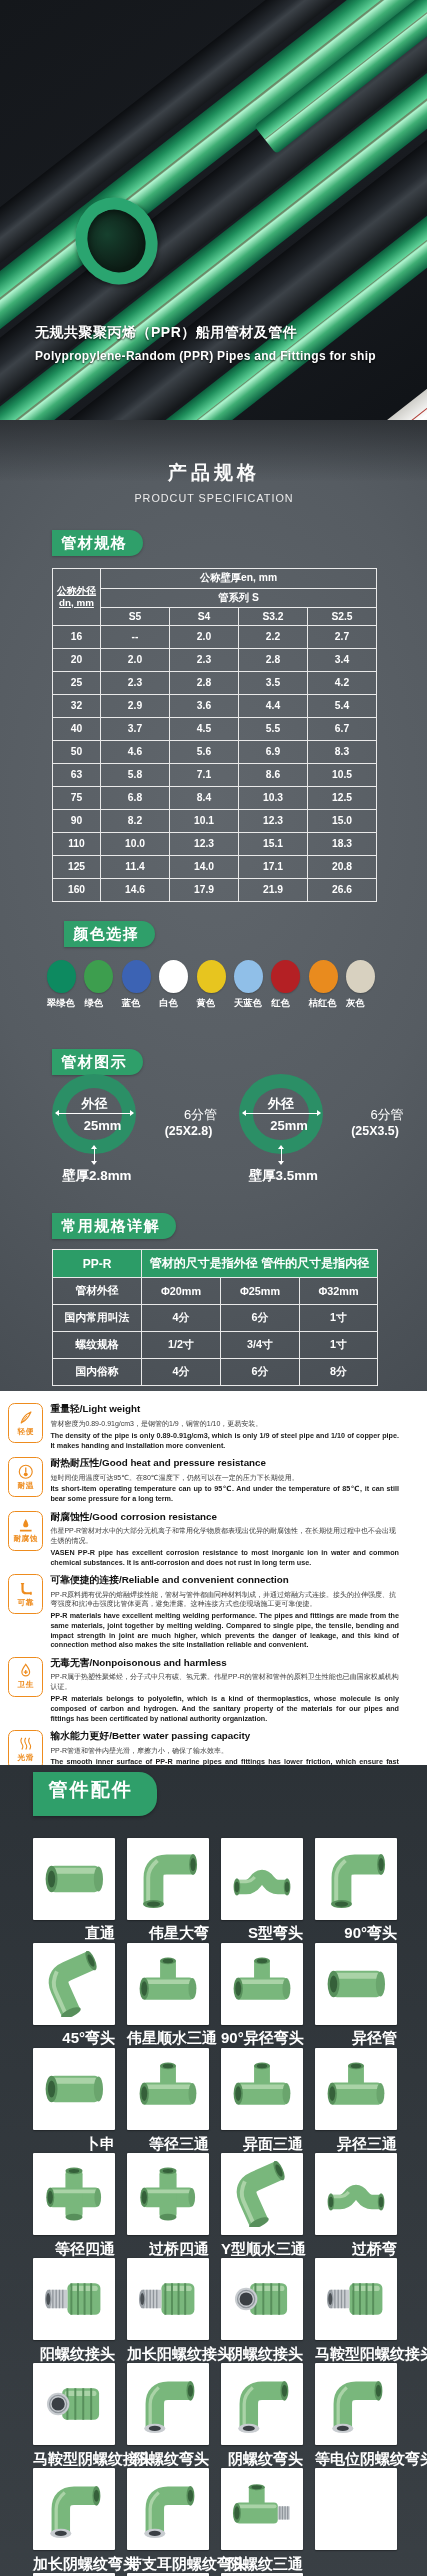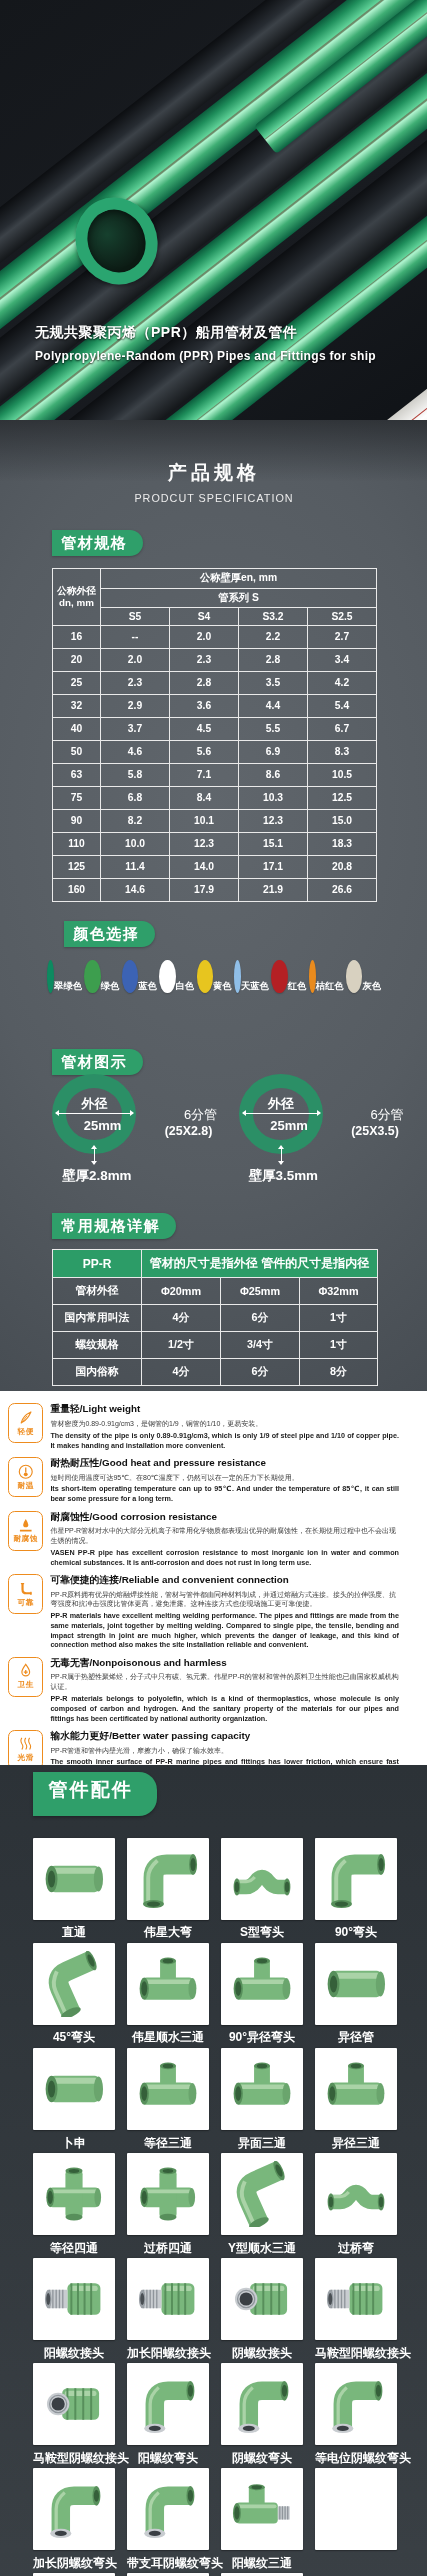--- a/index.html
+++ b/index.html
@@ -28,25 +28,25 @@
   .spec-head .en{font-size:10.8px;margin-top:6.2px;letter-spacing:1px;color:#ececec;font-weight:300;font-family:"Liberation Sans",sans-serif;}
 
   .badge{position:absolute;background:#2f9f6a;color:#fff;font-weight:bold;height:26px;line-height:26px;font-size:15px;padding:0 15.5px 0 9.3px;border-radius:0 14.4px 14.4px 0;letter-spacing:1.5px;box-shadow:0 1px 2.6px rgba(0,0,0,.25);}
 
   
   table{border-collapse:collapse;}
   .tbl1{position:absolute;left:52px;top:148px;width:325px;color:#fff;table-layout:fixed;}
   .tbl1 th,.tbl1 td{border:0.5px solid #eaeaea;text-align:center;font-weight:bold;font-size:10.3px;padding:0;}
   .tbl1 .h1{height:19.6px;} .tbl1 .h2{height:19px;} .tbl1 .h3{height:18px;}
   .tbl1 td{height:22px;}
-  .tbl1 .corner{font-size:9.8px;line-height:1.25;}
+  .tbl1 .corner{font-size:9.8px;line-height:1.25;text-decoration:underline;}
 
   
   .dots{position:absolute;left:47px;top:540px;width:334px;display:flex;justify-content:space-between;}
-  .dot-item{display:flex;flex-direction:row;align-items:flex-end;width:35px;}
+  .dot-item{display:flex;flex-direction:column;align-items:flex-start;width:35px;}
   .dot{width:29px;height:33px;border-radius:50%;box-shadow:0 1px 1.5px rgba(0,0,0,.2);}
   .dot-label{margin-top:4.1px;color:#fff;font-size:9.3px;font-weight:bold;white-space:nowrap;}
 
   
   .diagram{position:absolute;left:52px;top:654px;width:357px;display:flex;gap:16.5px;}
   .dia-group{position:relative;width:170px;height:118px;}
   .ring{position:absolute;left:0;top:0;width:56px;height:52px;border:14.4px solid #2b8f66;border-radius:50%;}
   .dim-line{position:absolute;left:4.1px;top:39px;width:77px;height:1px;background:#fff;}
   .dim-line::before,.dim-line::after{content:"";position:absolute;top:-2.6px;border-top:3.1px solid transparent;border-bottom:3.1px solid transparent;}
   .dim-line::before{left:-1px;border-right:4.6px solid #fff;}
@@ -79,21 +79,21 @@
   .f-cn{font-size:7px;color:#3a3a3a;margin-bottom:2.1px;line-height:1.4;}
   .f-en{font-size:7.2px;color:#1d1d1d;font-weight:bold;line-height:1.35;text-align:justify;}
 
   
   .section-dark{position:relative;width:428px;height:902px;overflow:hidden;background:linear-gradient(180deg,#2c3237 0%,#343a3f 55%,#3b4146 100%);}
   .badge-big{margin:7.2px 0 21.6px 33px;display:inline-block;background:#2f9f6a;color:#fff;font-weight:bold;height:44px;line-height:36px;font-size:19px;padding:0 24px 0 15.5px;border-radius:0 18px 18px 0;letter-spacing:2.1px;box-shadow:0 1.5px 3.1px rgba(0,0,0,.3);}
   .grid{margin-left:33px;width:367px;display:grid;grid-template-columns:repeat(4,82px);column-gap:12px;row-gap:7.2px;}
   .cell{width:82px;}
   .card{width:82px;height:82px;background:#fff;border-radius:1px;display:flex;align-items:center;justify-content:center;box-shadow:0 0.5px 1.5px rgba(0,0,0,.35);}
   .card svg{width:66px;height:66px;}
-  .fit-label{margin-top:4.6px;height:11.3px;color:#fff;font-size:12px;font-weight:bold;text-align:center;white-space:nowrap;}
+  .fit-label{margin-top:4.6px;height:11.3px;color:#fff;font-size:15px;font-weight:bold;text-align:right;white-space:nowrap;}
   .hidden-defs{position:absolute;width:0;height:0;overflow:hidden;}
 </style>
 </head>
 <body>
 
 <svg class="hidden-defs" xmlns="http://www.w3.org/2000/svg">
   <defs>
     <symbol id="sym-straight" viewBox="0 0 100 100">
       <rect x="14" y="30" width="74" height="40" rx="7" fill="#79b77c"></rect>
       <rect x="16" y="33" width="70" height="9" rx="4" fill="#aad3a7"></rect>

